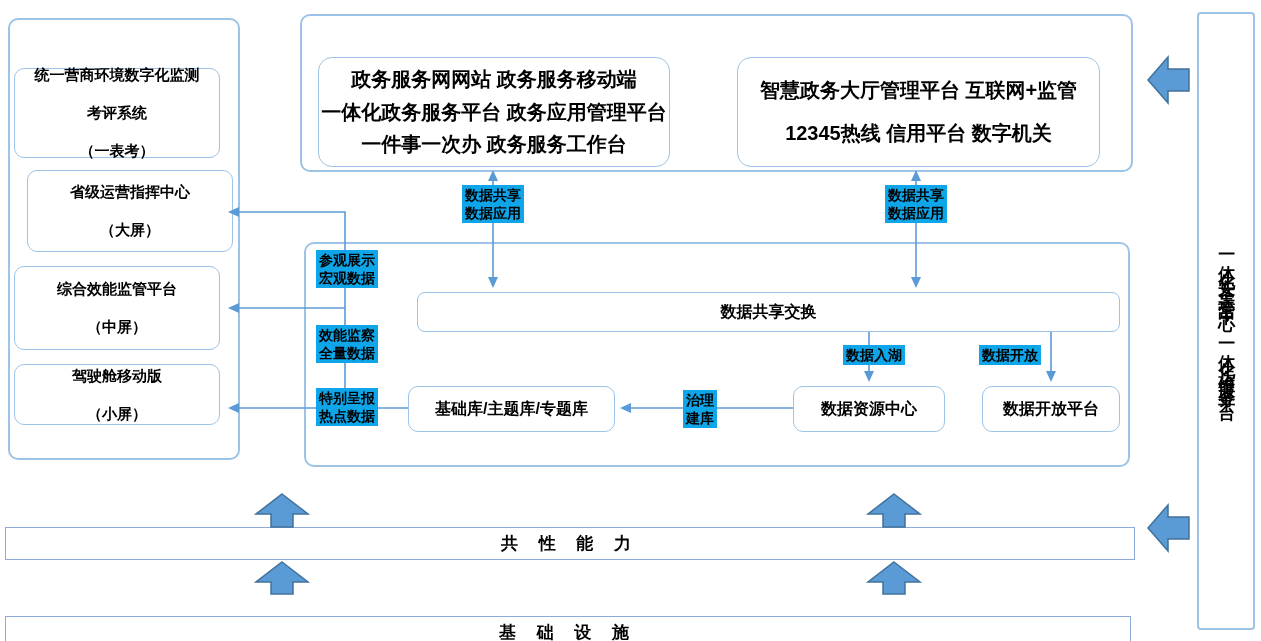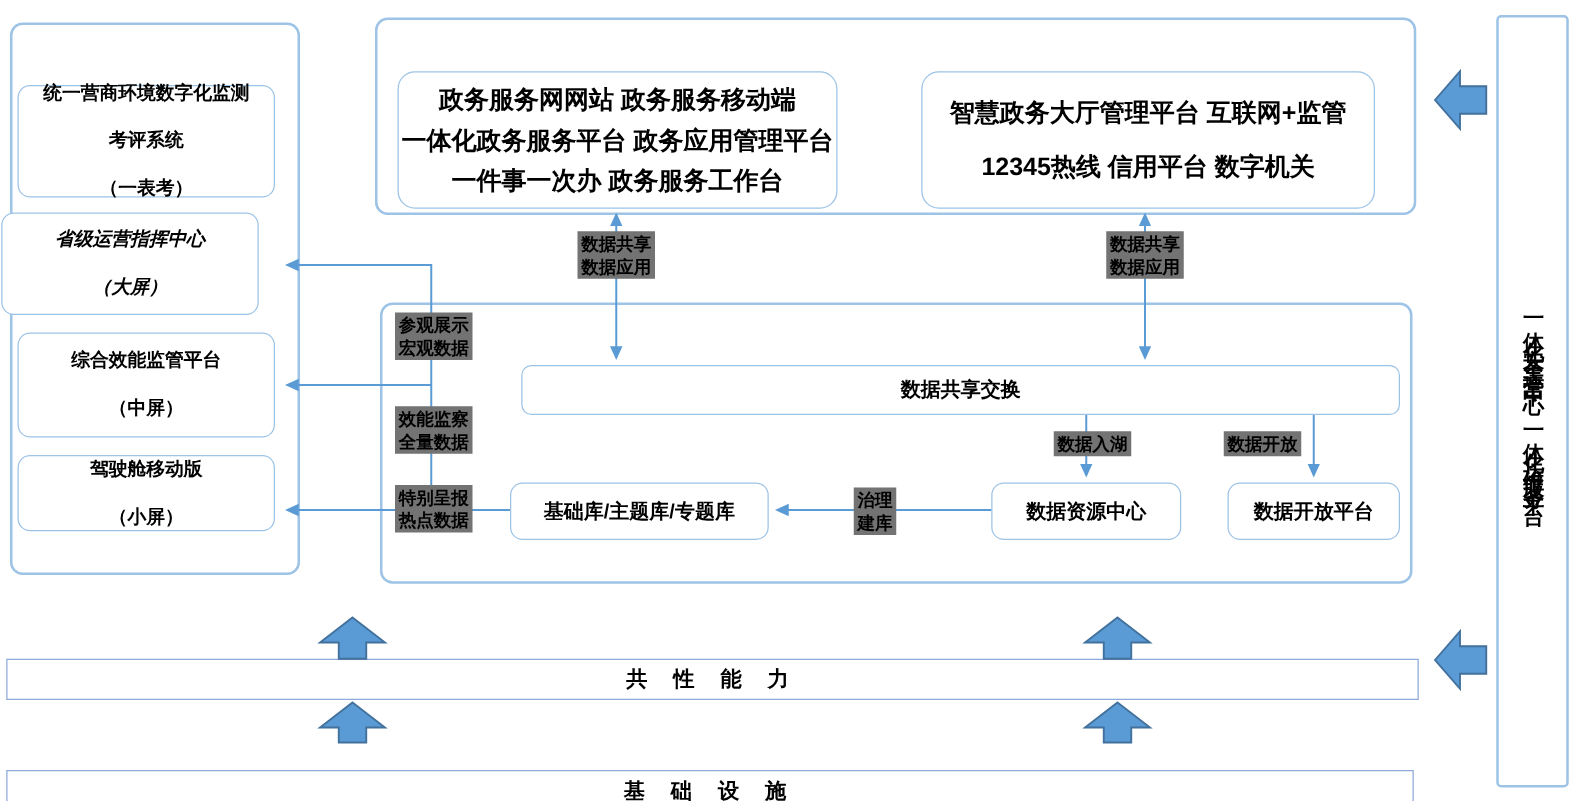--- a/index.html
+++ b/index.html
@@ -20,21 +20,21 @@
   .rowbox{font-size:16px;border-radius:10px;}
   .exbar{
     position:absolute;border:1.5px solid #9dc3e6;border-radius:8px;background:#fff;box-sizing:border-box;
     display:flex;align-items:center;justify-content:center;font-weight:bold;font-size:16px;
   }
   .bigbar{
     position:absolute;border:1.5px solid #8ea9db;background:#fff;box-sizing:border-box;
     display:flex;align-items:center;justify-content:center;font-weight:bold;font-size:17px;letter-spacing:8px;
   }
   .lbl{
-    position:absolute;background:#737373;font-weight:bold;font-size:14px;line-height:1.3;
+    position:absolute;background:#0ea5e9;font-weight:bold;font-size:14px;line-height:1.3;
     text-align:center;transform:translateX(-50%);padding:1px 3px;white-space:nowrap;z-index:30;
   }
   .lbl div{white-space:nowrap;}
   #connectors{position:absolute;left:0;top:0;z-index:20;}
   #right-panel{
     position:absolute;left:1197px;top:12px;width:58px;height:618px;
     border:2px solid #9dc3e6;border-radius:4px;background:#fff;box-sizing:border-box;
     display:flex;align-items:center;justify-content:center;
   }
   .vert{
@@ -50,21 +50,21 @@
 
   <div class="panel z10" style="left:8px;top:18px;width:232px;height:442px;"></div>
   <div class="panel-title" style="left:8px;top:26px;width:232px;">考评决策</div>
 
   <div class="box leftbox z10" style="left:14px;top:68px;width:206px;height:90px;">
     <div>统一营商环境数字化监测</div>
     <div>考评系统</div>
     <div>（一表考）</div>
   </div>
 
-  <div class="box leftbox z10" style="left:1px;top:170px;width:206px;height:82px;font-style:italic;">
+  <div class="box leftbox z10" style="left:27px;top:170px;width:206px;height:82px;">
     <div>省级运营指挥中心</div>
     <div>（大屏）</div>
   </div>
 
   <div class="box leftbox z10" style="left:14px;top:266px;width:206px;height:84px;">
     <div>综合效能监管平台</div>
     <div>（中屏）</div>
   </div>
 
   <div class="box leftbox z10" style="left:14px;top:364px;width:206px;height:61px;">

